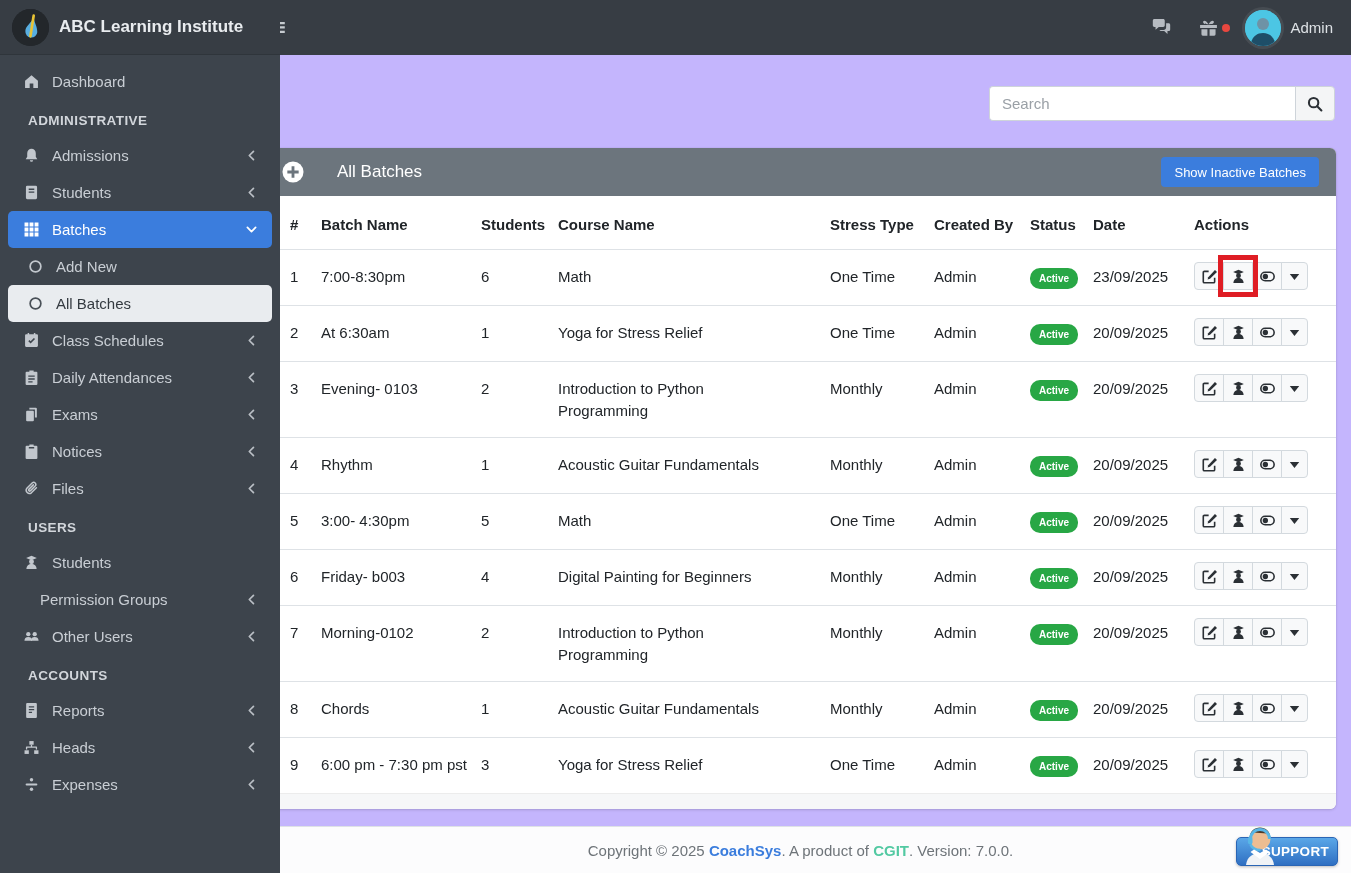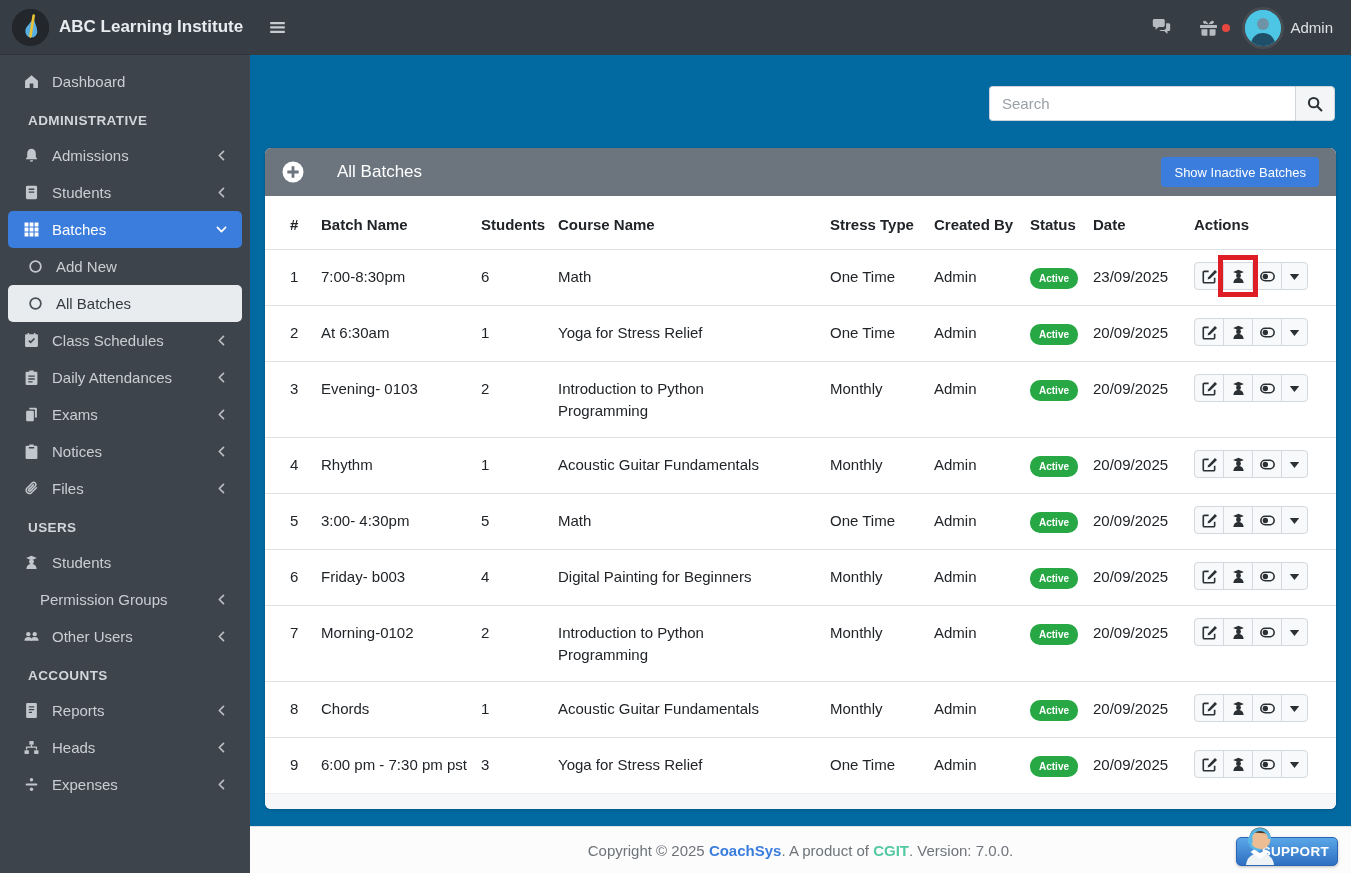--- a/index.html
+++ b/index.html
@@ -1,20 +1,20 @@
 <!DOCTYPE html>
 <html><head>
 <meta charset="utf-8">
 <style>
   * { margin:0; padding:0; box-sizing:border-box; }
   html,body { width:1351px; height:873px; overflow:hidden; }
   body { font-family:"Liberation Sans", sans-serif; background:#f1f3f5; position:relative; color:#212529; }
 
   
-  .sidebar { position:absolute; left:0; top:0; bottom:0; width:250px; background:#3d444c; z-index:30; }
+  .sidebar { position:absolute; left:0; top:0; bottom:0; width:280px; background:#3d444c; z-index:30; }
   .brand { height:55px; background:#373d44; display:flex; align-items:center; padding:0 12px; border-bottom:1px solid #2f353b; }
   .brand-logo { width:37px; height:37px; border-radius:50%; background:#23272b; flex:0 0 37px; display:flex; align-items:center; justify-content:center; }
   .brand-title { color:#e9ecef; font-size:17px; font-weight:700; margin-left:10px; white-space:nowrap; }
   .nav { padding-top:8px; }
   .nav-item { display:flex; align-items:center; padding:10px 14px 10px 16px; margin:0 8px; border-radius:5px; color:#c9ced4; font-size:15px; cursor:pointer; }
   .nav-item .ico { width:22px; height:15px; display:flex; align-items:center; color:#c2c7cd; flex:0 0 22px; }
   .nav-item .ico svg { width:15px; height:15px; }
   .nav-item .lbl { flex:1 1 auto; margin-left:6px; white-space:nowrap; }
   .nav-item .chev { width:12px; height:12px; color:#b9bec4; display:flex; }
   .nav-item .chev svg { width:11px; height:11px; }
@@ -32,21 +32,21 @@
   .hamburger svg { width:19px; height:17px; }
   .nav-right { margin-left:auto; display:flex; align-items:center; gap:26px; }
   .nav-ic { color:#b6bbc1; position:relative; cursor:pointer; display:flex; }
   .nav-ic svg { width:21px; height:19px; }
   .badge-dot { position:absolute; right:-11px; top:6px; width:8px; height:8px; border-radius:50%; background:#e8473f; }
   .user-chip { display:flex; align-items:center; gap:9px; cursor:pointer; }
   .avatar { width:36px; height:36px; border-radius:50%; background:#4cc6e4; overflow:hidden; position:relative; box-shadow:0 0 0 3px rgba(255,255,255,.08); }
   .user-name { color:#dde1e5; font-size:15px; }
 
   
-  .content { position:absolute; left:250px; top:55px; right:0; bottom:0; background:#0369a1; }
+  .content { position:absolute; left:250px; top:55px; right:0; bottom:0; background:#c4b5fd; }
 
   .search-row { display:flex; justify-content:flex-end; padding:31px 16px 0 16px; }
   .search-group { display:flex; }
   .search-input { width:306px; height:35px; border:1px solid #ced4da; border-right:none; border-radius:4px 0 0 4px; padding:0 12px; font-size:15px; color:#495057; background:#fff; outline:none; font-family:"Liberation Sans",sans-serif; }
   .search-input::placeholder { color:#9aa0a6; }
   .search-btn { width:40px; height:35px; border:1px solid #ced4da; border-radius:0 4px 4px 0; background:#f4f5f6; color:#2b3035; cursor:pointer; display:flex; align-items:center; justify-content:center; }
   .search-btn svg { width:16px; height:16px; }
 
   
   .card { margin:27px 15px 0 15px; background:#fff; border-radius:6px; box-shadow:0 0 1px rgba(0,0,0,.2), 0 1px 3px rgba(0,0,0,.15); }

